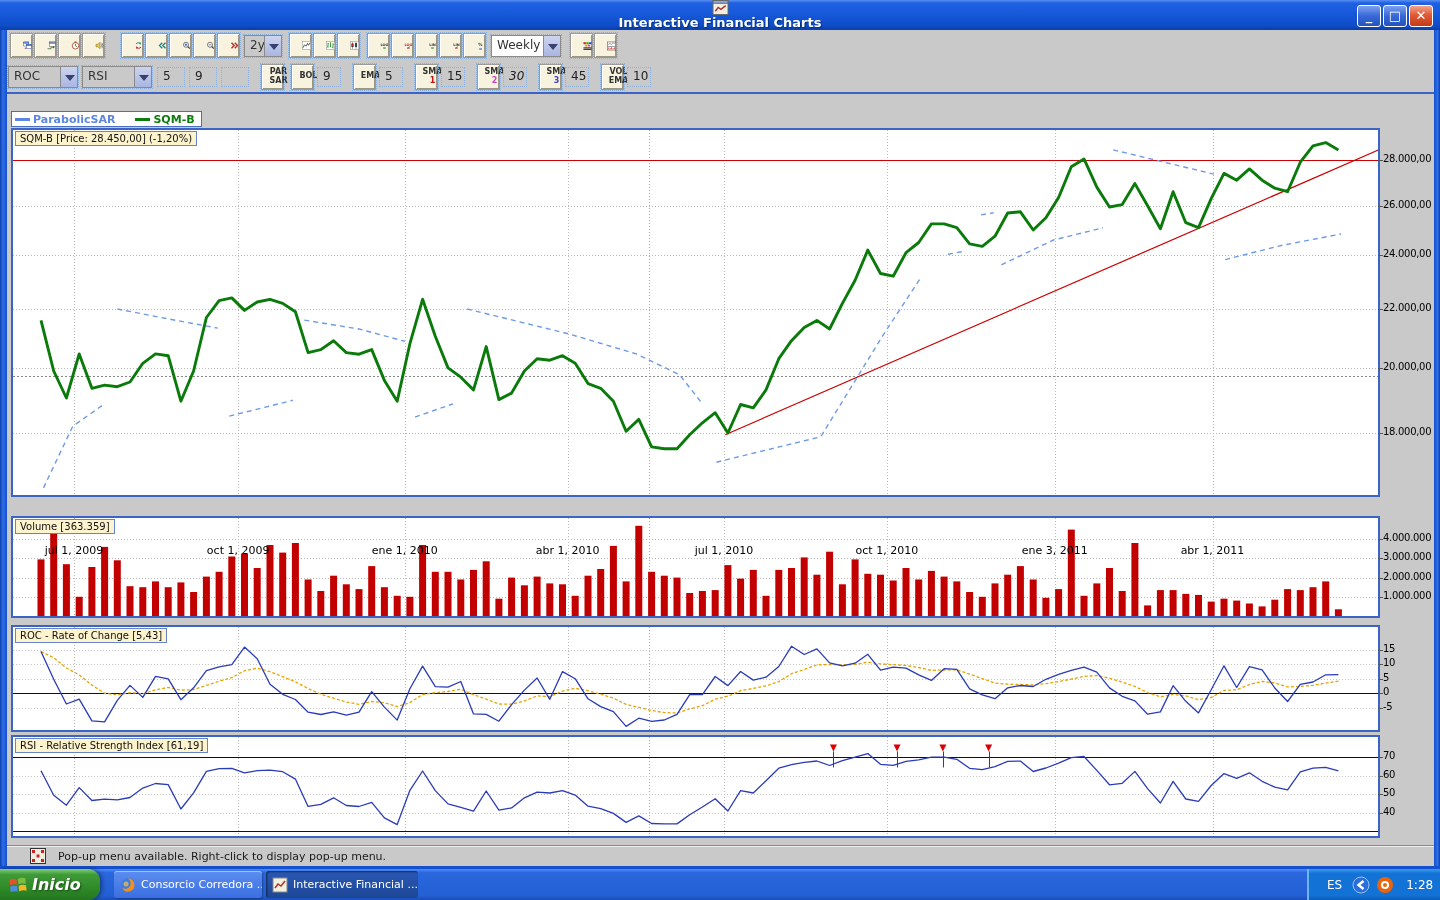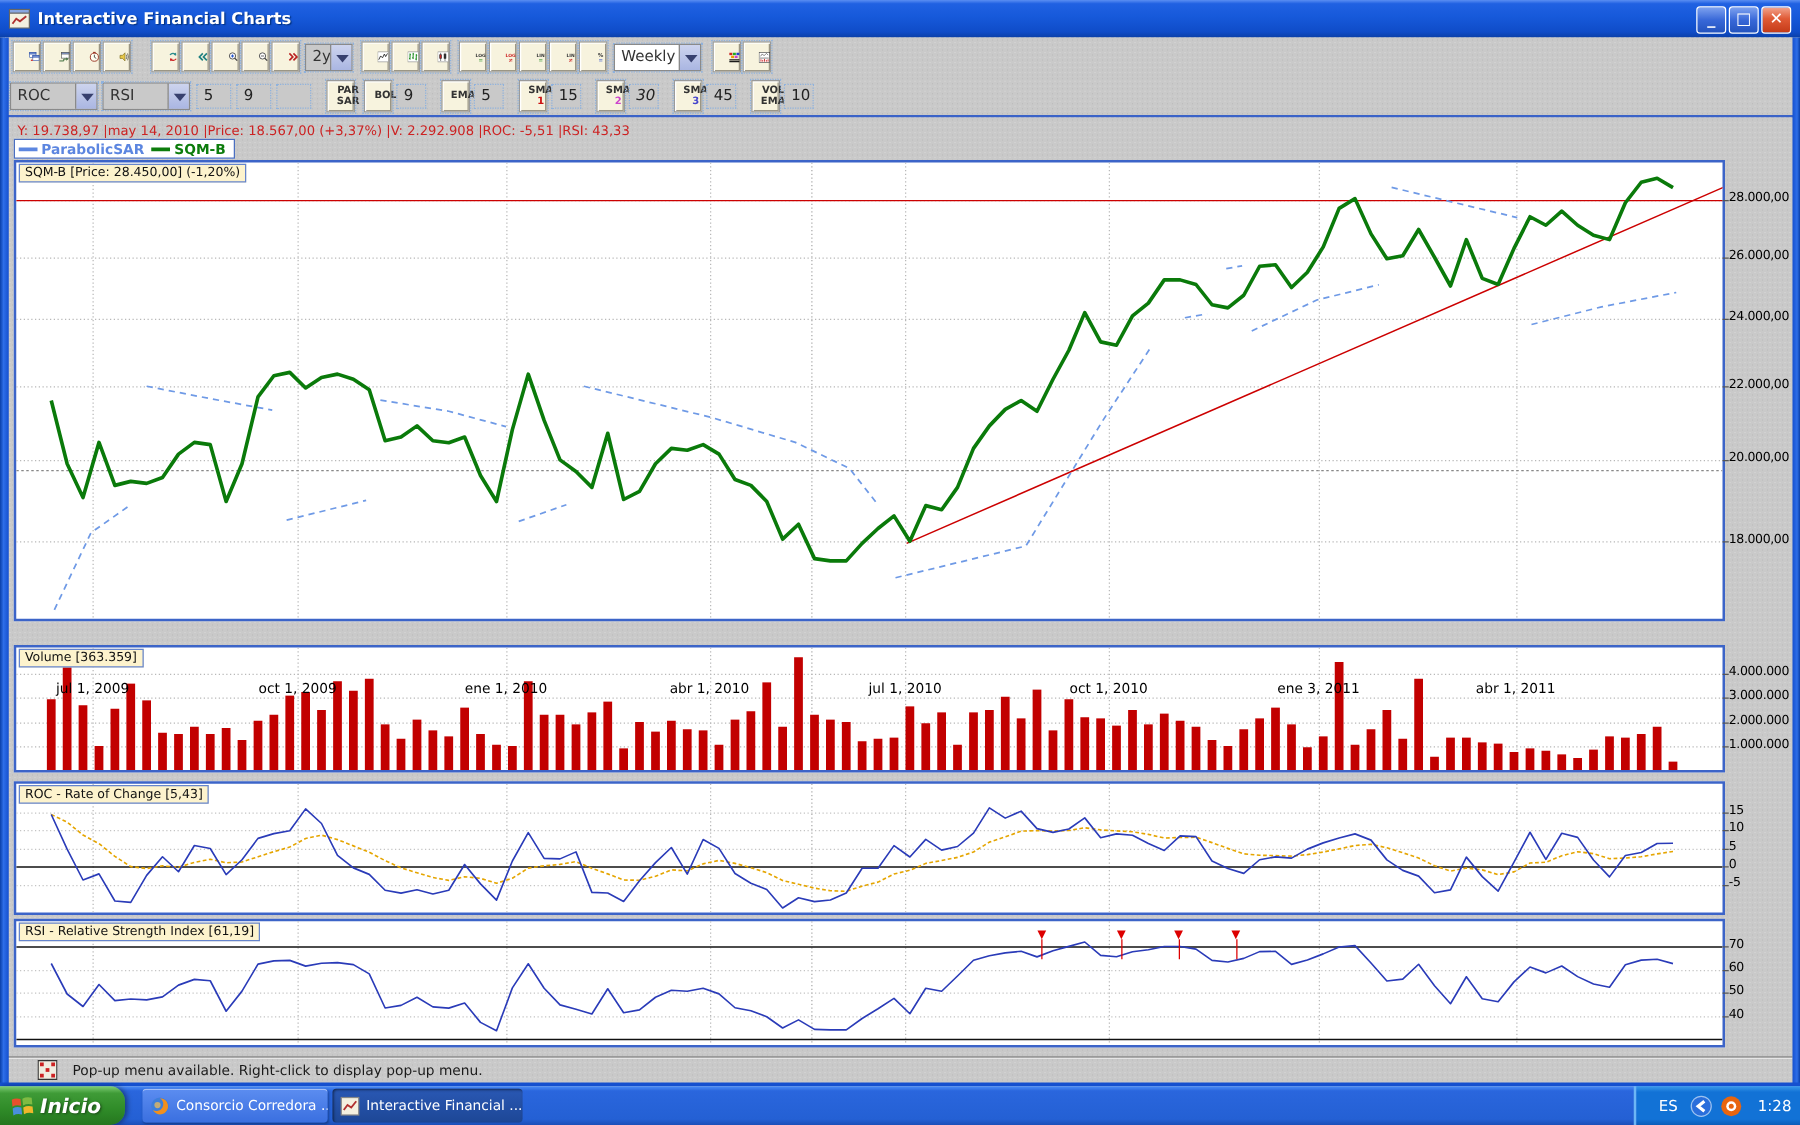--- a/index.html
+++ b/index.html
@@ -1,38 +1,38 @@
 <!DOCTYPE html>
 <html><head>
 <meta charset="utf-8">
 <style>
   * { margin:0; padding:0; box-sizing:border-box; }
   html,body { width:1440px; height:900px; overflow:hidden; font-family:"DejaVu Sans",sans-serif; }
   body { position:relative; background:#c9c9c9; }
   .metal { background-color:#c9c9c9; background-image:radial-gradient(#b9b9b9 18%,transparent 20%),radial-gradient(#d8d8d8 18%,transparent 20%); background-size:4px 4px; background-position:0 0,2px 2px; }
-  #titlebar { position:absolute; left:0; top:0; width:1440px; height:30px; background:linear-gradient(180deg,#5a8ef2 0%,#2061e2 10%,#1659da 45%,#0f4cc8 85%,#0a3fa8 100%); display:flex; align-items:center; }
+  #titlebar { position:absolute; left:0; top:0; width:1440px; height:30px; background:linear-gradient(180deg,#5a8ef2 0%,#2061e2 10%,#1659da 45%,#0f4cc8 85%,#0a3fa8 100%); display:flex; align-items:center;flex-direction:column; }
   #title-icon { width:17px; height:16px; margin:0 6px 0 7px; }
   #title-text { color:#fff; font-weight:bold; font-size:13px; text-shadow:1px 1px 1px #00307e; }
   .wbtns { position:absolute; right:7px; top:5px; display:flex; gap:2px; }
   .wbtn { width:24px; height:22px; border:1px solid #fff; border-radius:3px; background:linear-gradient(180deg,#7da1ef 0%,#3868d8 50%,#2353be 100%); color:#fff; font-size:13px; text-align:center; line-height:20px; font-weight:bold; }
   .wbtn.close { background:linear-gradient(180deg,#f2a38c 0%,#e05a35 45%,#c43a18 100%); }
   #toolbar1 { position:absolute; left:4px; top:30px; width:1430px; height:31px; display:flex; align-items:center; }
   #toolbar2 { position:absolute; left:4px; top:61px; width:1430px; height:31px; display:flex; align-items:center; }
   .tbtn { height:25px; width:23px; background:#f7f3de; border:1px solid #9a9a9a; box-shadow:inset 1px 1px 0 #ffffff, inset -1px -1px 0 #9b9684; outline:1px dotted #8fb2dd; outline-offset:0px; display:flex; align-items:center; justify-content:center; flex:0 0 auto;padding-left:12px; }
   .tbtn svg { display:block; }
   .btn2 { height:26px; width:23px; font-size:8px; line-height:8.5px; text-align:center; font-weight:bold; color:#333; flex-direction:column; }
   .combo { height:22px; display:flex; border:1px solid #8a8a8a; box-shadow:inset 1px 1px 0 #b5b5b5; outline:1px dotted #8fb2dd; flex:0 0 auto; }
   .combo .ctext { font-size:12px; color:#333; padding:2px 0 0 5px; overflow:hidden; white-space:nowrap; }
   .combo .carrow { width:18px; background:linear-gradient(180deg,#cdd4ee,#aab6e2); border-left:1px solid #8a8a8a; position:relative; }
   .combo .carrow:after { content:""; position:absolute; left:4px; top:8px; border:5px solid transparent; border-top:6px solid #37406e; }
   .fld { height:20px; background:#c9c9c9; border:1px dotted #8fb2dd; font-size:12px; color:#222; padding:1px 0 0 5px; flex:0 0 auto; }
   #blueline { position:absolute; left:0; top:92px; width:1440px; height:2px; background:#3b63c8; }
   #content { position:absolute; left:4px; top:94px; width:1430px; height:772px; }
   #redstatus { position:absolute; left:10px; top:5px; color:#cc2222; font-size:10.5px; white-space:nowrap; }
-  #legend { position:absolute; left:7px; top:17px; height:16px; background:#fff; border:1px solid #4b6fc0; display:flex; align-items:center; padding:0 6px 0 3px; gap:6px; font-size:11px; font-weight:bold; }
+  #legend { position:absolute; left:7px; top:17px; height:16px; background:#fff; border:1px solid #4b6fc0; display:flex; align-items:center; padding:0 6px 0 3px; gap:20px; font-size:11px; font-weight:bold; }
   .legitem { display:flex; align-items:center; gap:3px; }
   .legdash { width:15px; height:3px; }
   .panel { position:absolute; left:7px; width:1369px; background:#fff; border:2px solid #3c64c8; }
   .plabel { position:absolute; left:2px; top:1px; background:#fdf3cd; border:1px solid #6584cc; font-size:10px; color:#111; padding:1px 4px 1px 4px; white-space:nowrap; }
   #xlabels { position:absolute; left:0; top:0; width:1430px; height:16px; }
   .xlab { position:absolute; top:403px; font-size:11px; color:#000; transform:translateX(-50%); white-space:nowrap;margin-top:47px; }
   .ylab { position:absolute; font-size:10px; color:#000; white-space:nowrap; letter-spacing:-0.3px; }
   .ytick { position:absolute; width:5px; height:1px; background:#555; }
   #statusbar { position:absolute; left:4px; top:845px; width:1430px; height:21px; border-top:1px solid #8a8a8a; box-shadow:inset 0 1px 0 #efefef; display:flex; align-items:center; }
   #sb-icon { margin-left:26px; }
@@ -268,21 +268,20 @@
     <div class="fld" style="margin-left: 3px; width: 24px;">45</div>
     <div class="tbtn btn2" style="margin-left: 12px;">
       <div>VOL</div>
       <div>EMA</div>
     </div>
     <div class="fld" style="margin-left: 3px; width: 24px;">10</div>
   </div>
 <div id="blueline"></div>
 
 <div id="content" class="metal">
-  <div id="redstatus">Y: 19.738,97 |may 14, 2010 |Price: 18.567,00 (+3,37%) |V: 2.292.908 |ROC: -5,51 |RSI: 43,33</div>
   <div id="legend">
       <span class="legitem">
         <span class="legdash" style="background:#5c86e0"></span>
         <span style="color:#5c86e0">ParabolicSAR</span>
       </span>
       <span class="legitem">
         <span class="legdash" style="background:#0c7c0c"></span>
         <span style="color:#0c7c0c">SQM-B</span>
       </span>
     </div>

